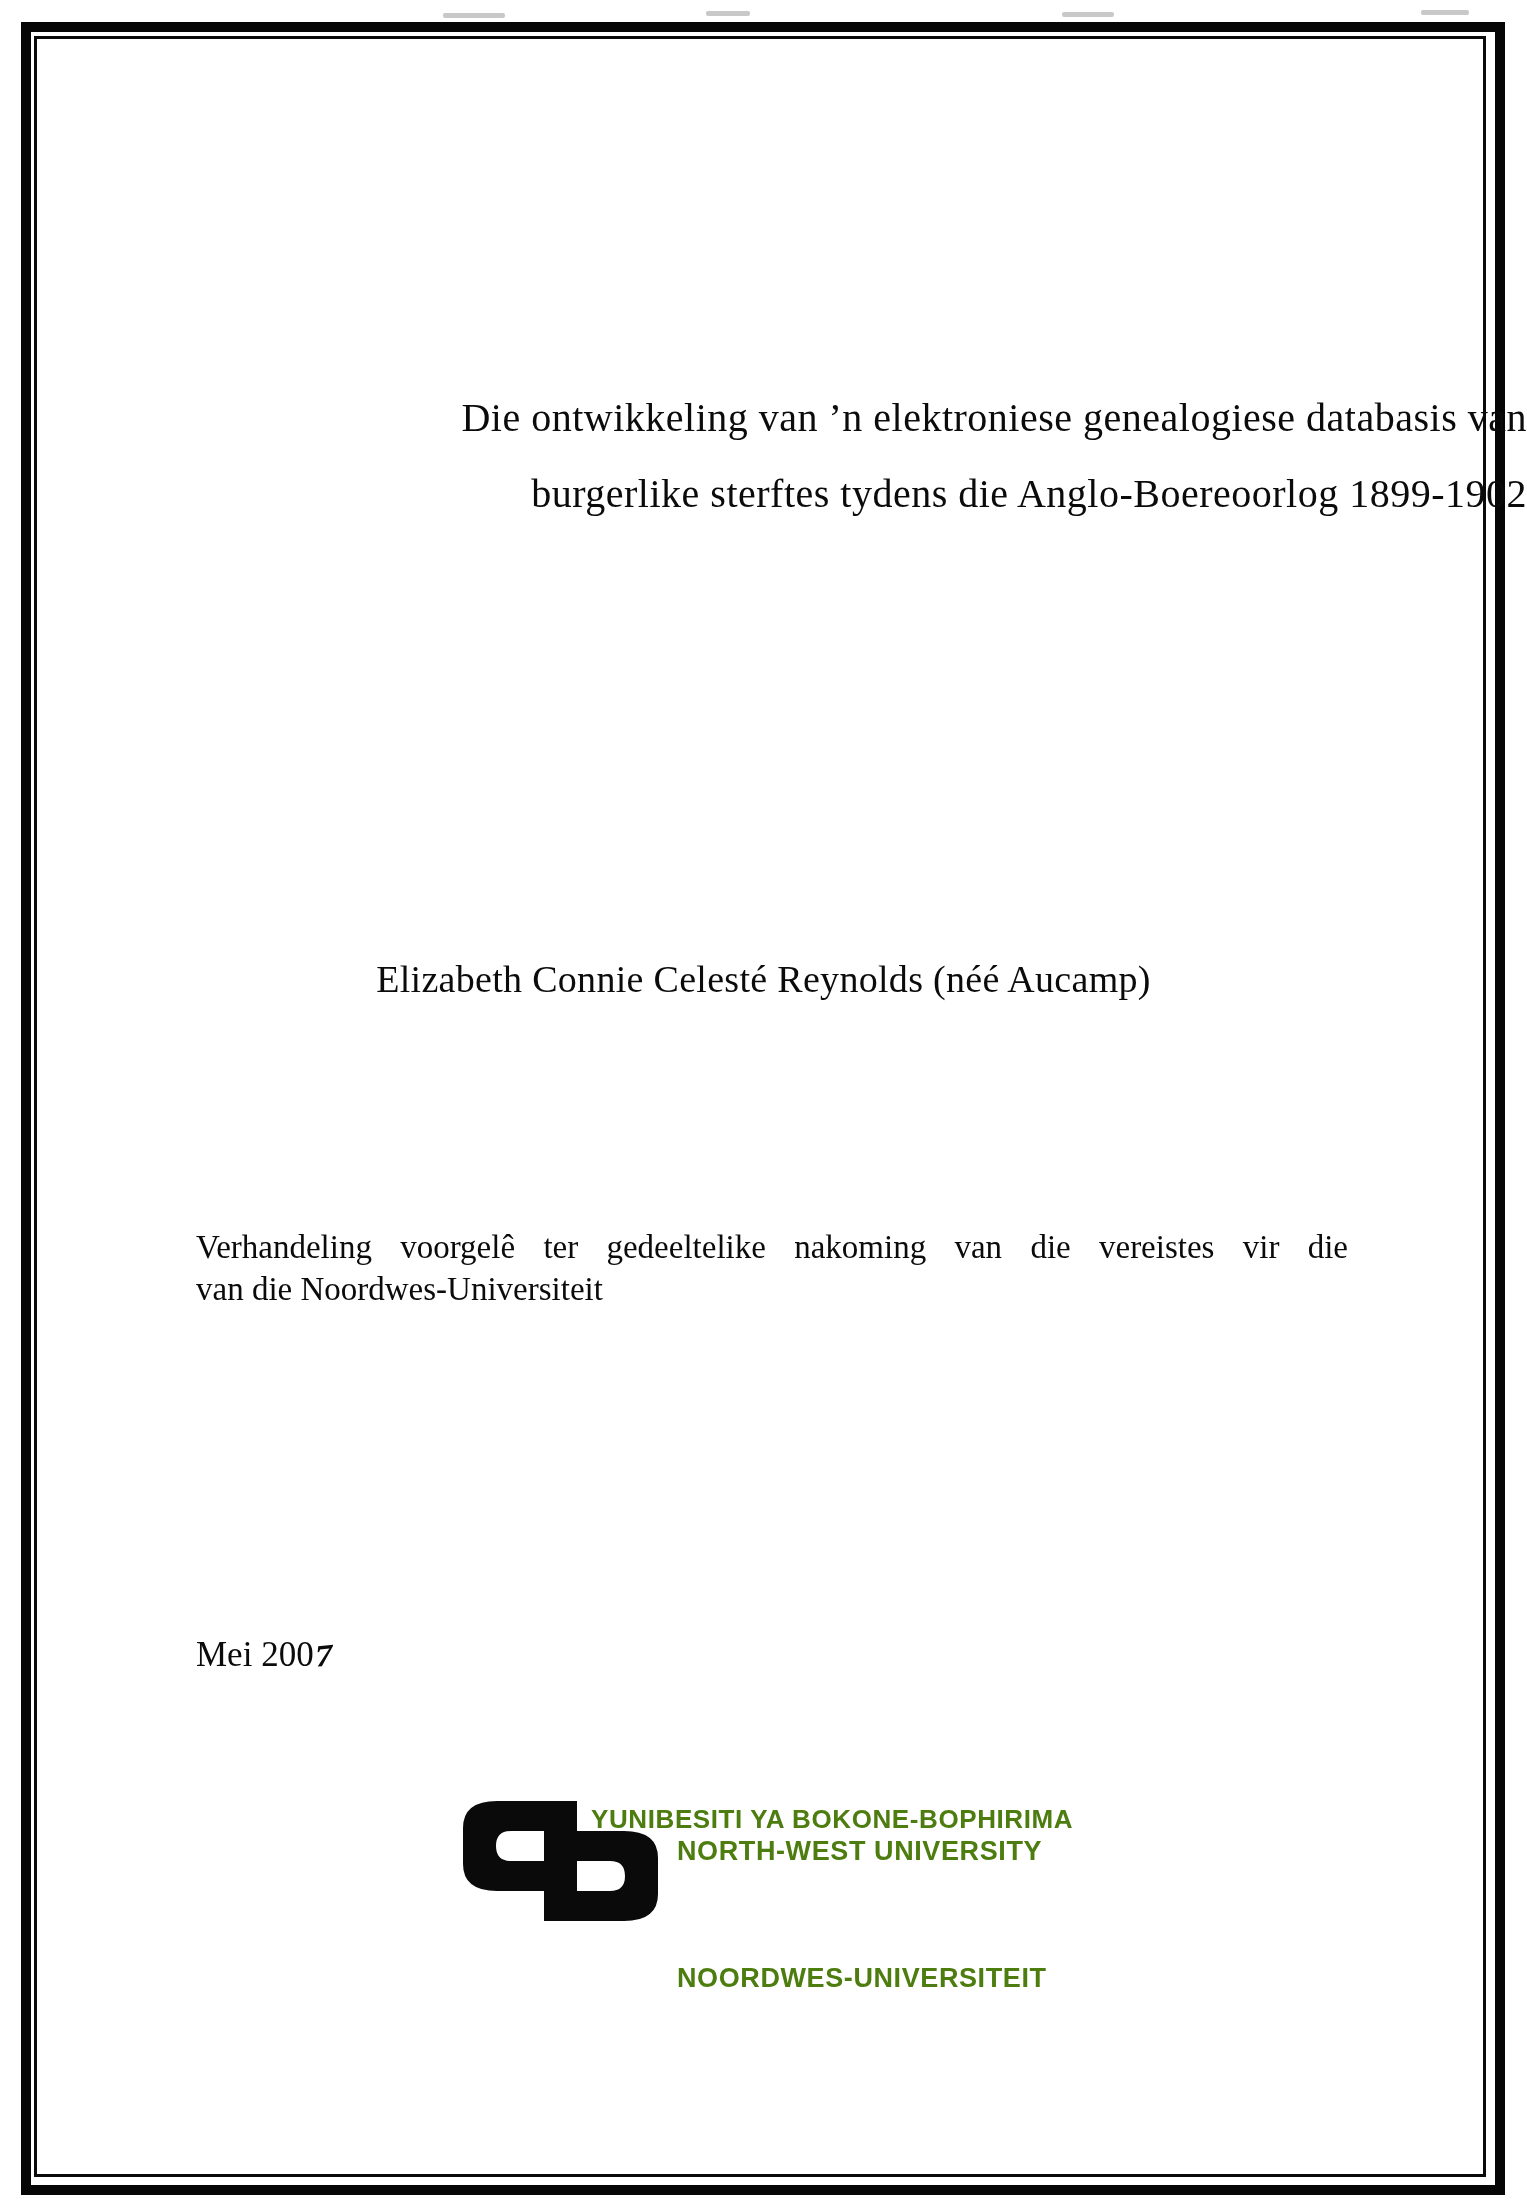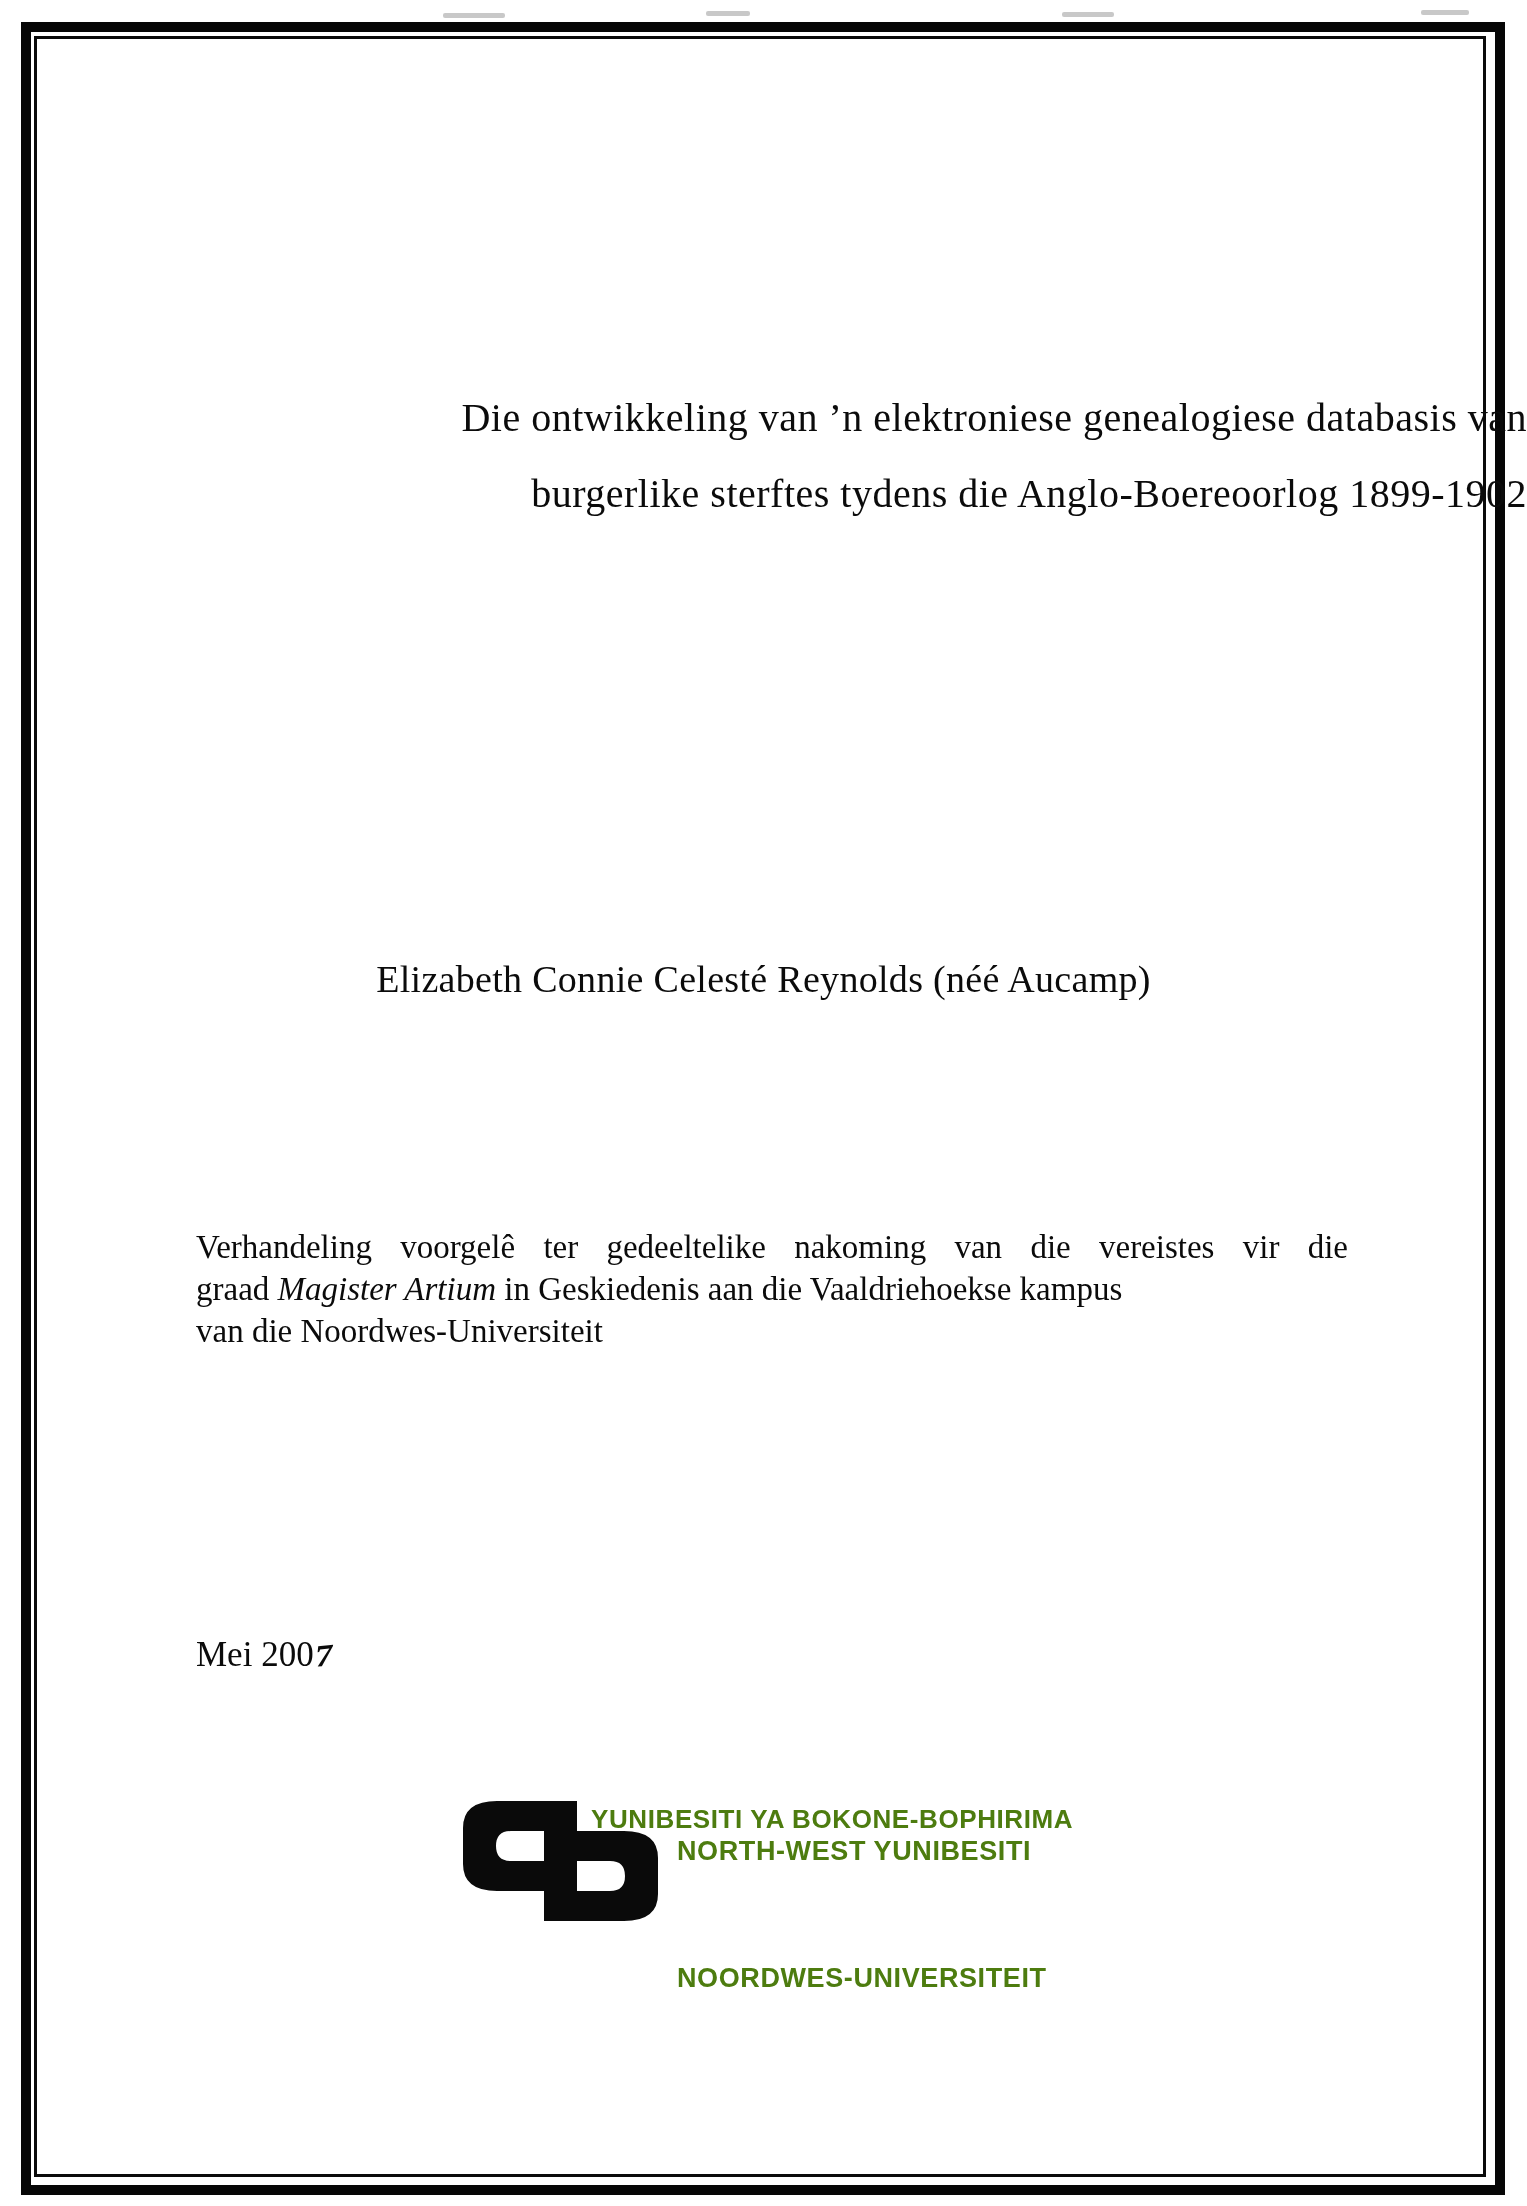--- a/index.html
+++ b/index.html
@@ -122,30 +122,29 @@
   <div class="title-block">
     <div>Die ontwikkeling van ’n elektroniese genealogiese databasis van</div>
     <div>burgerlike sterftes tydens die Anglo-Boereoorlog 1899-1902</div>
   </div>
 
 
   <div class="author">Elizabeth Connie Celesté Reynolds (néé Aucamp)</div>
 
   <div class="statement">
     <div class="stmt-line-justified">Verhandeling voorgelê ter gedeeltelike nakoming van die vereistes vir die</div>
-    <div><span>graad </span><span class="italic">Magister Artium</span><span> in Geskiedenis aan die Vaaldriehoekse kampus</span></div>
     <div>van die Noordwes-Universiteit</div>
   </div>
 
   <div class="supervisor-block">
     <div><span>Mei 200</span><span class="date-digit">7</span></div>
   </div>
 
   <svg class="logo-mark" viewBox="0 0 195 120" xmlns="http://www.w3.org/2000/svg" aria-hidden="true">
     <path id="lnk" fill="#0a0a0a" d="M114,0 H34 Q0,0 0,27 V63 Q0,90 34,90 H114 V60 H48 Q33,60 33,45 Q33,30 48,30 H114 Z"></path>
     <use href="#lnk" transform="rotate(180 97.5 60)"></use>
   </svg>
 
   <div class="logo-text-line logo-l1">YUNIBESITI YA BOKONE-BOPHIRIMA</div>
-  <div class="logo-text-line logo-l2">NORTH-WEST YUNIBESITI</div>
+  <div class="logo-text-line logo-l2">NORTH-WEST UNIVERSITY</div>
   <div class="logo-text-line logo-l3">NOORDWES-UNIVERSITEIT</div>
 
 </div>
 
 </body></html>

